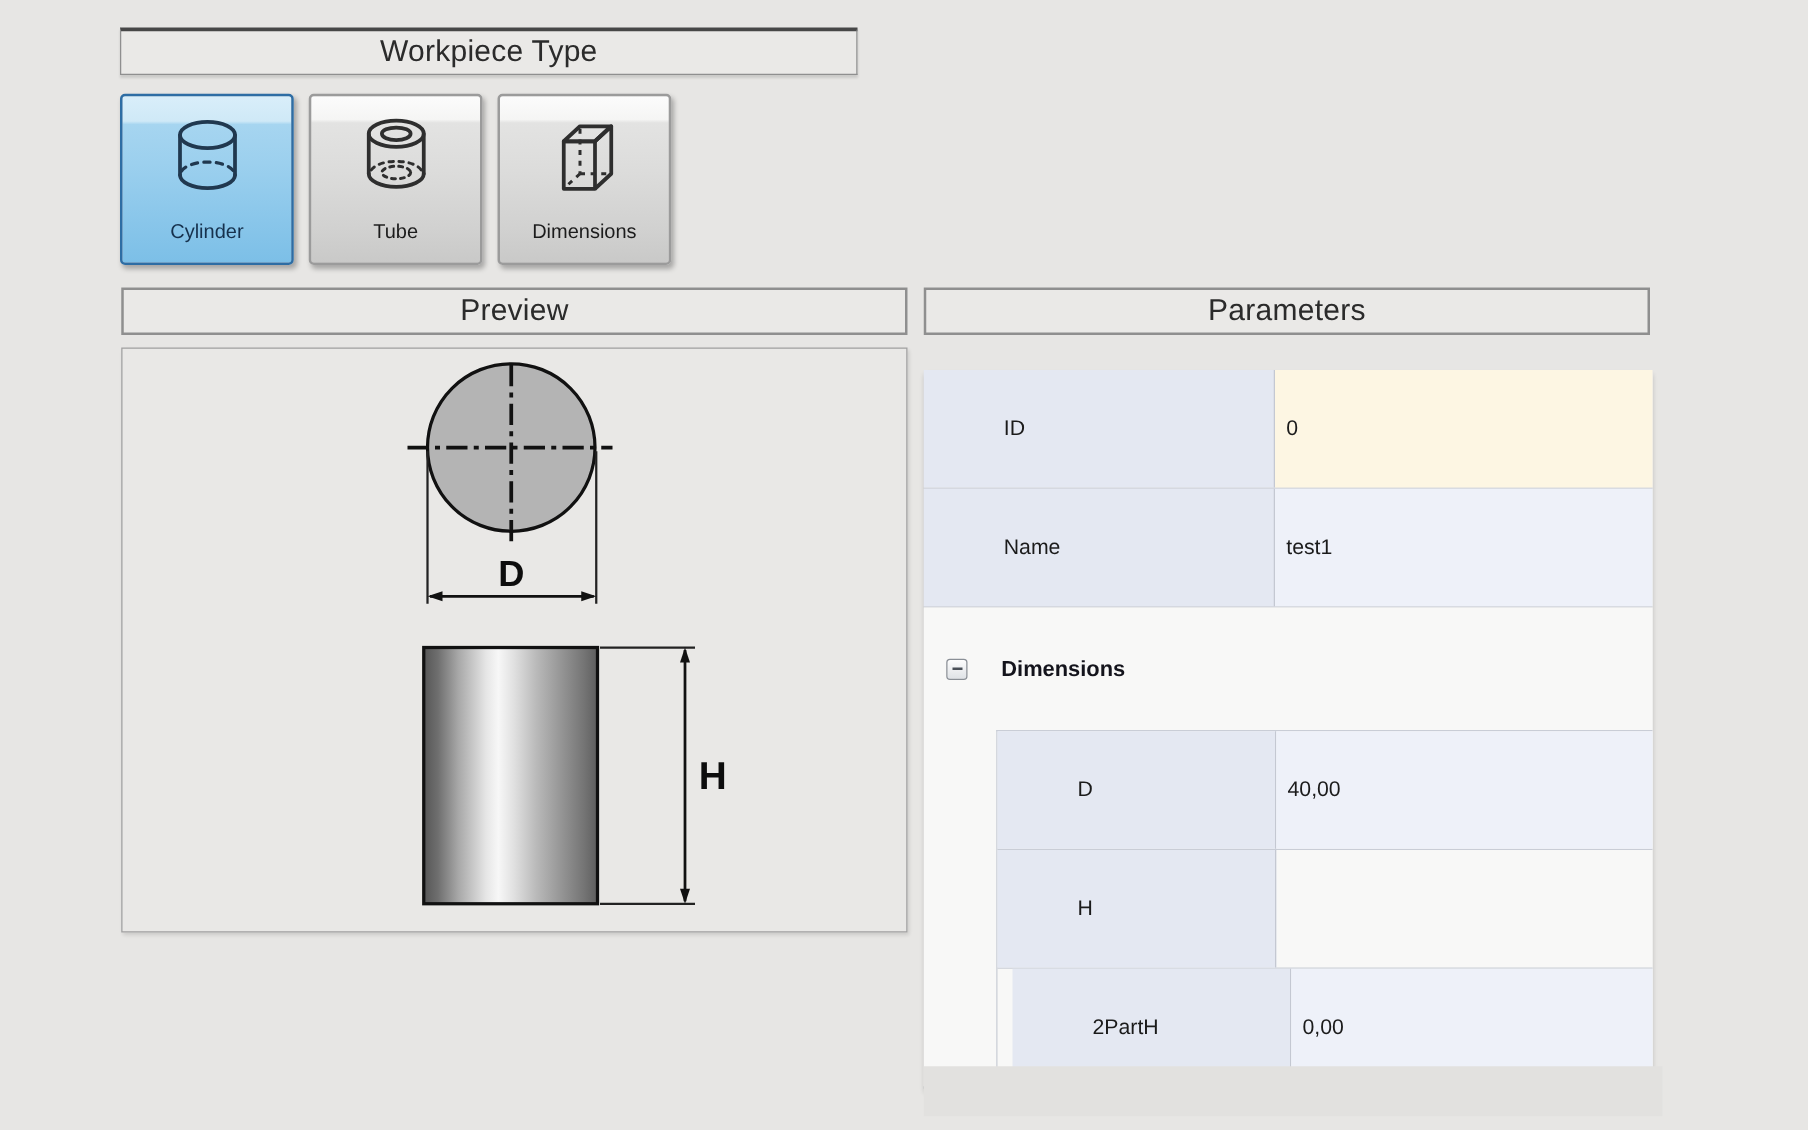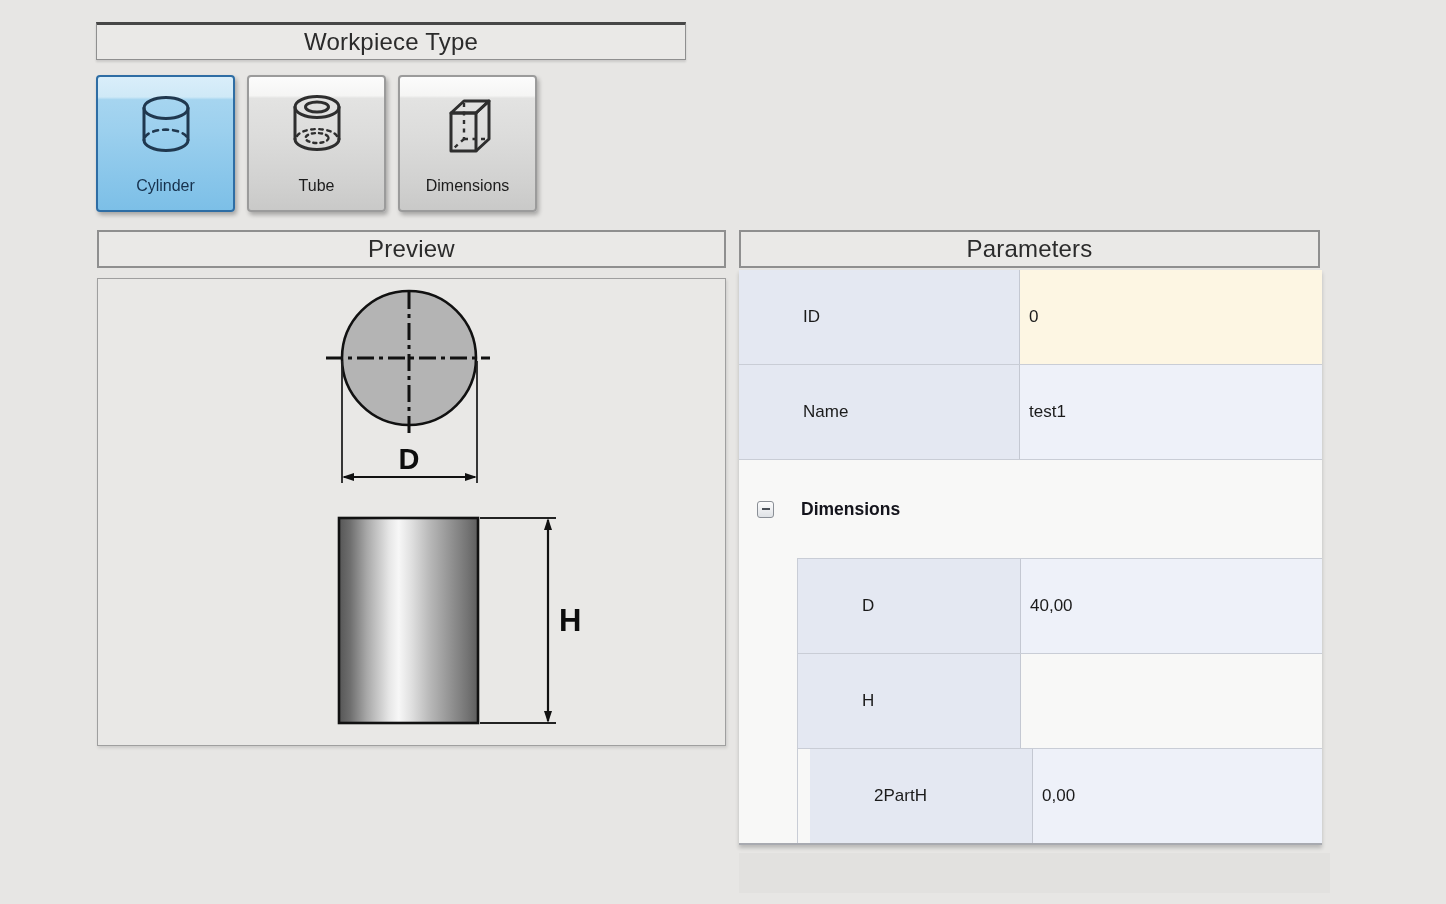--- a/index.html
+++ b/index.html
@@ -57,21 +57,21 @@
 
   
   .preview-panel{
     position:absolute;left:97px;top:278px;width:629px;height:468px;
     box-sizing:border-box;border:1px solid #9f9f9f;background:#e9e8e6;
     box-shadow:1px 2px 3px rgba(0,0,0,0.12);
   }
 
   
   .params-table{
-    position:absolute;left:739px;top:270px;width:583px;
+    position:absolute;left:739px;top:296px;width:583px;
     box-shadow:0 3px 4px rgba(0,0,0,0.2);
     border-bottom:2px solid #a8aab0;
     font-size:17px;
   }
   .prow{display:flex;height:95px;box-sizing:border-box;border-bottom:1px solid #c9cdd6;}
   .prow .cell-label{
     width:281px;box-sizing:border-box;background:#e4e8f2;
     border-right:1px solid #c4c8d2;
     display:flex;align-items:center;padding-left:64px;
   }

